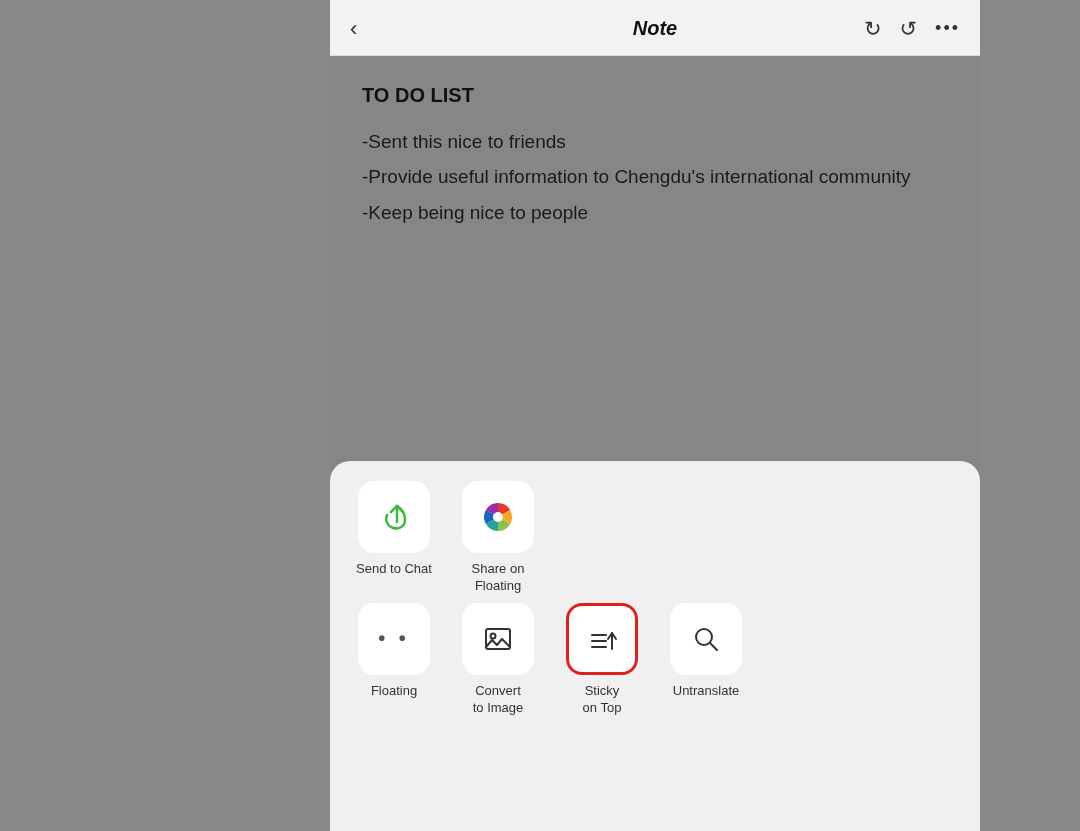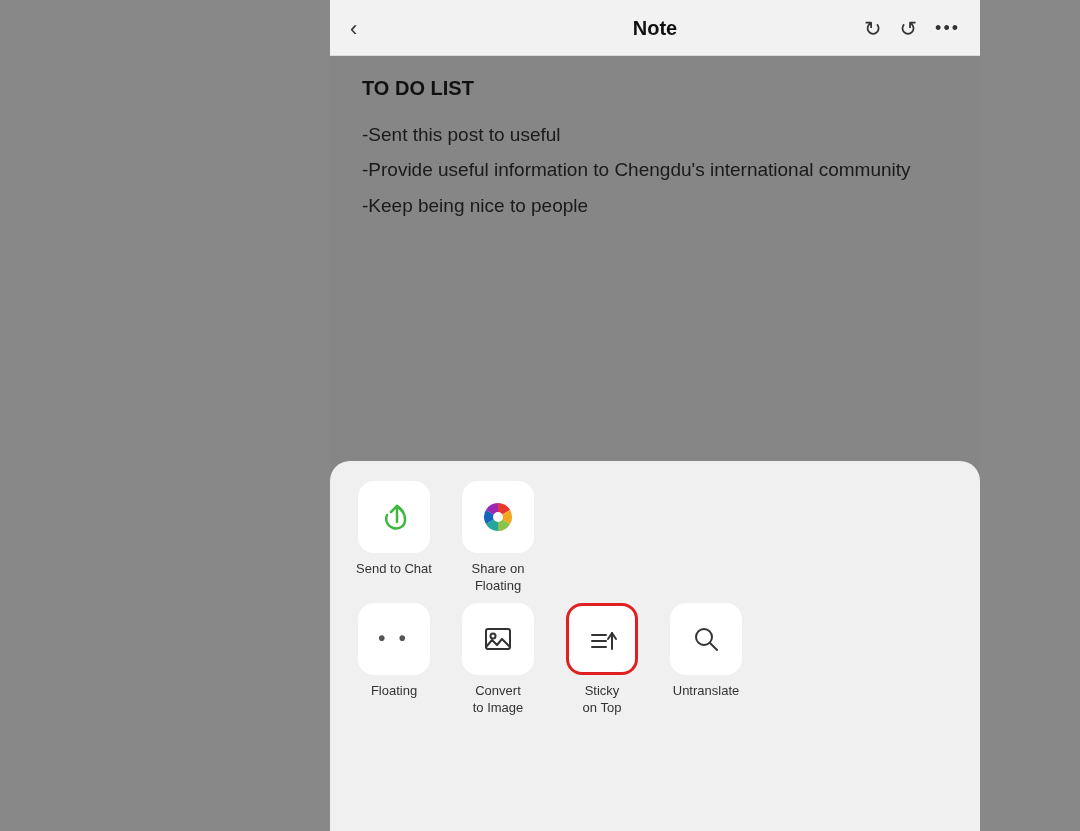--- a/index.html
+++ b/index.html
@@ -43,36 +43,37 @@
       cursor: pointer;
       line-height: 1;
     }
     .header-title {
       font-size: 20px;
       font-weight: 600;
       color: #111;
       position: absolute;
       left: 50%;
       transform: translateX(-50%);
+      font-style: italic;
     }
     .header-right {
       display: flex;
       align-items: center;
       gap: 18px;
     }
     .header-icon {
       font-size: 20px;
       color: #333;
       cursor: pointer;
     }
     
     .note-area {
       flex: 1;
       background: #868686;
-      padding: 16px 32px 20px 32px;
+      padding: 23px 32px 20px 32px;
     }
     .note-text {
       color: #1a1a1a;
       font-size: 19px;
       line-height: 1.65;
     }
     .note-title {
       font-weight: 700;
       font-size: 20px;
       margin-bottom: 14px;
@@ -144,21 +145,21 @@
     <div class="header-right">
       <span class="header-icon" style="font-size:21px;">↻</span>
       <span class="header-icon" style="font-size:21px;">↺</span>
       <span class="header-icon" style="font-size:18px; letter-spacing:2px;">•••</span>
     </div>
   </div>
 
   <div class="note-area">
     <div class="note-text">
       <div class="note-title">TO DO LIST</div>
-      <div class="note-line">-Sent this post to useful</div>
+      <div class="note-line">-Sent this nice to friends</div>
       <div class="note-line note-line-justify">-Provide useful information to Chengdu's international community</div>
       <div class="note-line">-Keep being nice to people</div>
     </div>
   </div>
 
   <div class="bottom-sheet">
 
     <div class="sheet-row">
 
       <div class="action-item">

